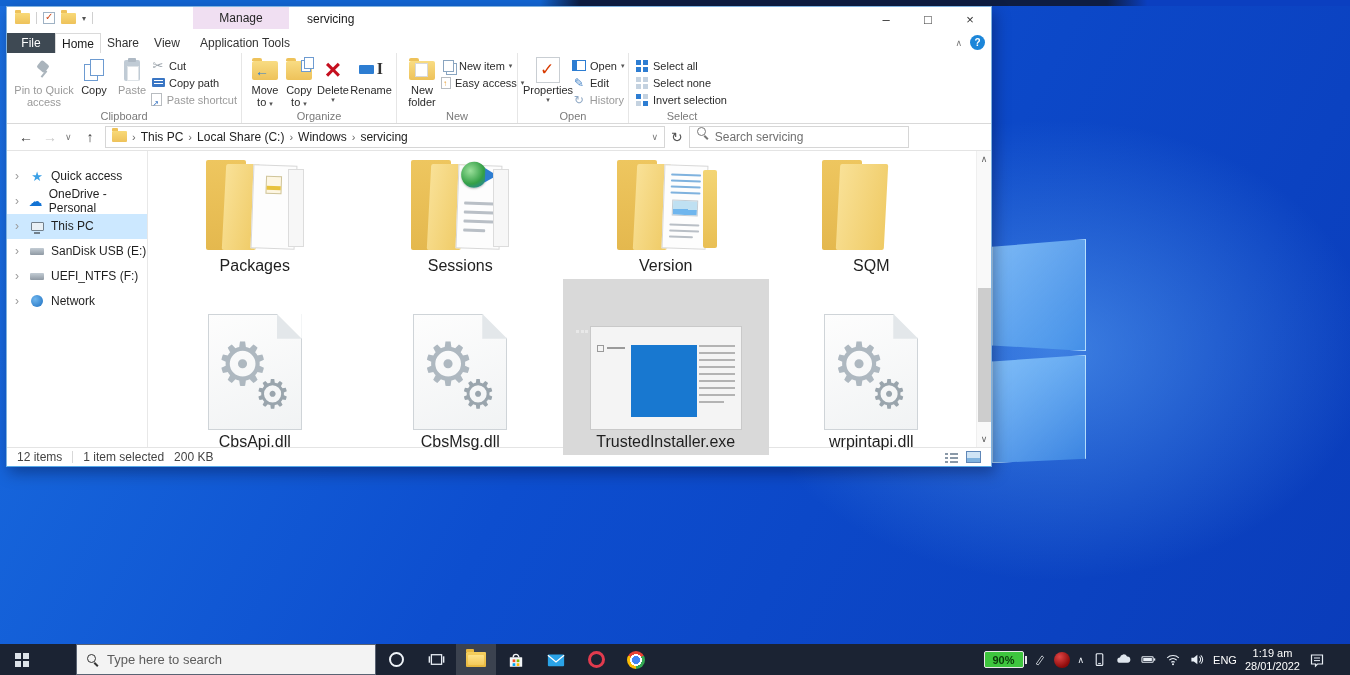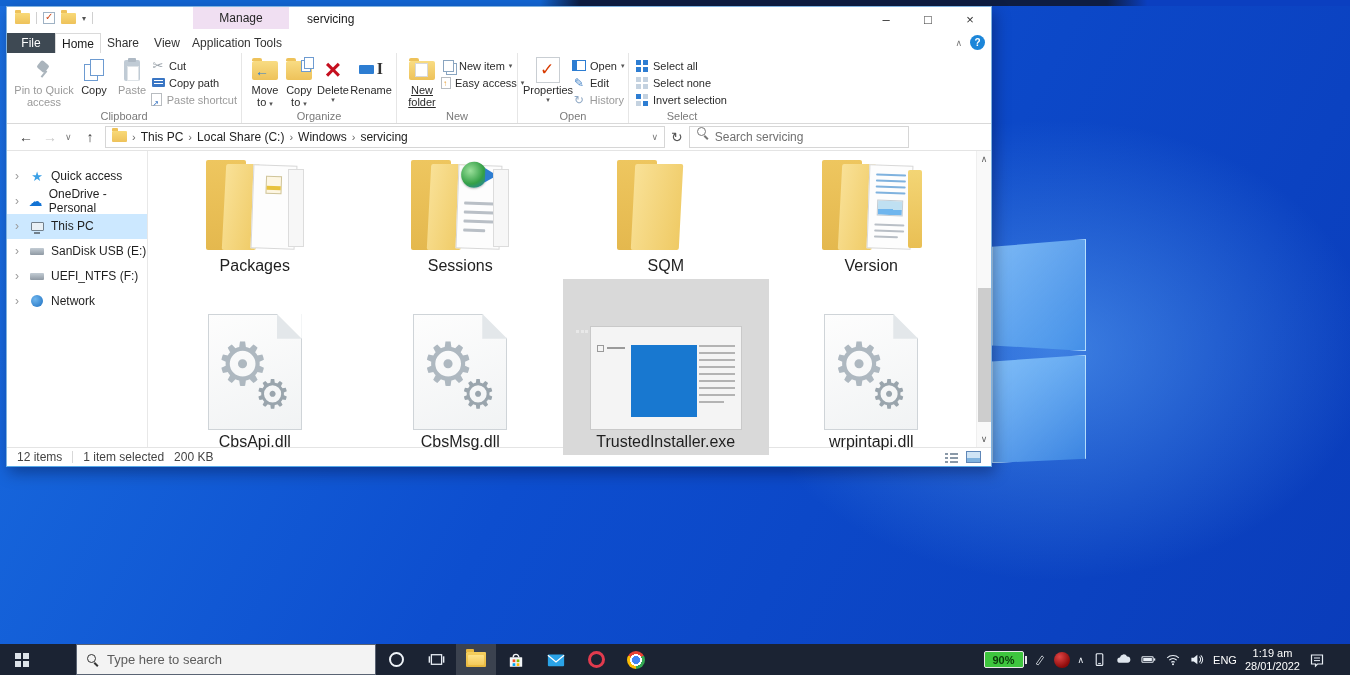--- a/index.html
+++ b/index.html
@@ -37,21 +37,21 @@
   .win-title { position:absolute; left:300px; top:5px; font-size:12px; color:#1a1a1a; }
   .winbtns { position:absolute; right:0; top:0; display:flex; }
   .winbtn { width:42px; height:24px; display:flex; align-items:center; justify-content:center; color:#333; font-size:13px; }
 
   
   .tabs { position:relative; height:20px; flex:0 0 20px; display:flex; background:#fff; font-size:12px; }
   .tab { display:flex; align-items:center; justify-content:center; color:#333; }
   .tab-file { width:48px; background:#3e4953; color:#fff; }
   .tab-home { width:46px; background:#fff; border:1px solid #dadada; border-bottom:none; color:#1a1a1a; }
   .tab-share { width:44px; } .tab-view { width:44px; }
-  .tab-apptools { width:96px; margin-left:0; }
+  .tab-apptools { width:96px; margin-left:8px; }
   .tabs-right { position:absolute; right:6px; top:2px; display:flex; align-items:center; gap:8px; }
   .collapse-caret { font-size:9px; color:#777; }
   .help-circle { width:15px; height:15px; border-radius:50%; background:#1c86d9; color:#fff; font-size:10px;
        font-weight:bold; display:flex; align-items:center; justify-content:center; }
 
   
   .ribbon { flex:0 0 66px; display:flex; background:#fff; border-bottom:1px solid #d9d9d9; }
   .rgroup { position:relative; display:flex; align-items:flex-start; padding:3px 4px 14px 6px; border-right:1px solid #e6e6e6; }
   .glabel { position:absolute; bottom:1px; left:0; right:0; text-align:center; font-size:11px; color:#7a7a7a; }
   .rbig { display:flex; flex-direction:column; align-items:center; padding-top:1px; text-align:center; font-size:11px; line-height:1.12; color:#2b2b2b; }
@@ -330,21 +330,21 @@
               <span class="rename-icon">
                 <span class="ibeam">I</span>
               </span>
             </span>
           <span>Rename</span>
         </div>
         <div class="glabel">Organize</div>
       </div>
 
       <div class="rgroup" style="flex:0 0 120px;">
-        <div class="rbig" style="width:38px;text-decoration:underline;">
+        <div class="rbig" style="width:38px;">
           <span class="ric">
               <span class="fold24 newfolder-icon">
                 <span class="sheet"></span>
               </span>
             </span>
           <span>New folder</span>
         </div>
         <div class="rcol" style="width:72px;">
           <div class="rsmall">
             <span class="sic">
@@ -508,42 +508,42 @@
               <span class="line" style="left:6px;top:54px;width:30px;"></span>
               <span class="line" style="left:6px;top:63px;width:22px;"></span>
             </span>
             <span class="bf-paper2"></span>
           </span>
           <span class="tile-label">Sessions</span>
         </div>
         <div class="tile">
           <span class="bigfolder">
             <span class="bf-back"></span>
-              <span class="bf-front wide"></span>
-          </span>
-          <span class="tile-label">SQM</span>
-        </div>
-        <div class="tile">
-          <span class="bigfolder">
-            <span class="bf-back"></span>
               <span class="bf-front"></span>
             <span class="bf-paper">
               <span class="line" style="left:6px;top:8px;width:30px;height:2px;background:#7fb2de;"></span>
               <span class="line" style="left:6px;top:14px;width:30px;height:2px;background:#7fb2de;"></span>
               <span class="line" style="left:6px;top:20px;width:30px;height:2px;background:#7fb2de;"></span>
               <span class="line" style="left:6px;top:26px;width:30px;height:2px;background:#7fb2de;"></span>
               <span class="mini-pic"></span>
               <span class="line" style="left:6px;top:58px;width:30px;height:2px;"></span>
               <span class="line" style="left:6px;top:64px;width:30px;height:2px;"></span>
               <span class="line" style="left:6px;top:70px;width:24px;height:2px;"></span>
             </span>
             <span class="bf-flap-r"></span>
           </span>
           <span class="tile-label">Version</span>
         </div>
+        <div class="tile">
+          <span class="bigfolder">
+            <span class="bf-back"></span>
+              <span class="bf-front wide"></span>
+          </span>
+          <span class="tile-label">SQM</span>
+        </div>
 
         <div class="tile">
           <span class="page-icon">
             <span class="cut"></span>
               <span class="fold"></span>
             <span class="gear g1">⚙</span>
               <span class="gear g2">⚙</span>
           </span>
           <span class="tile-label">CbsApi.dll</span>
         </div>

